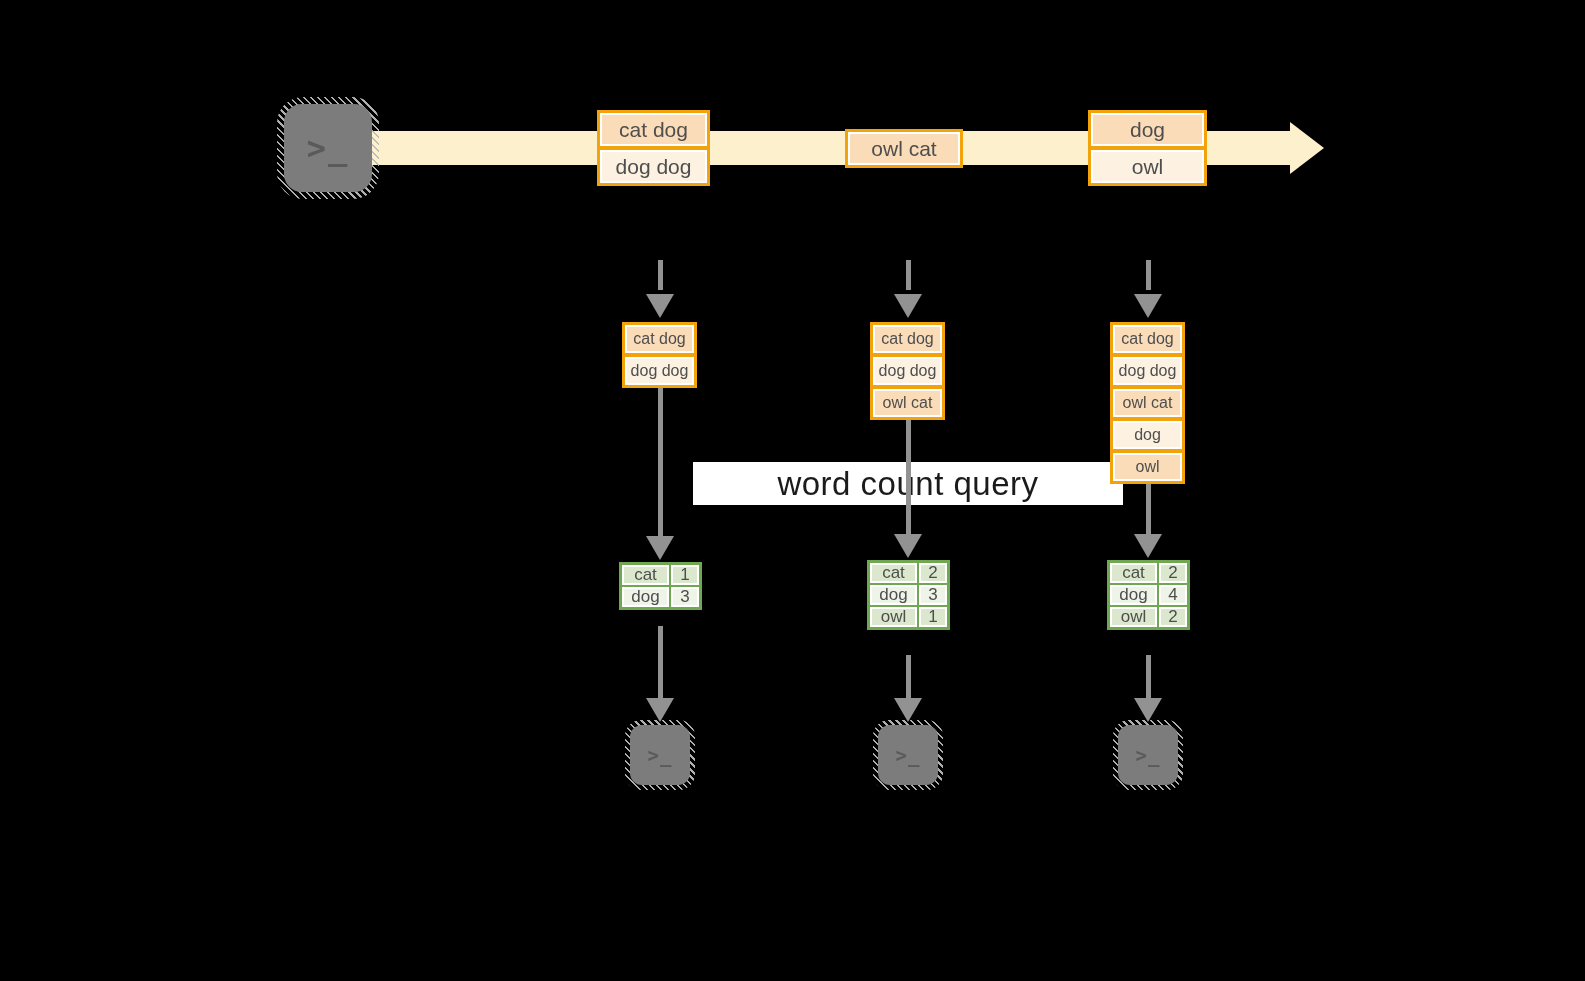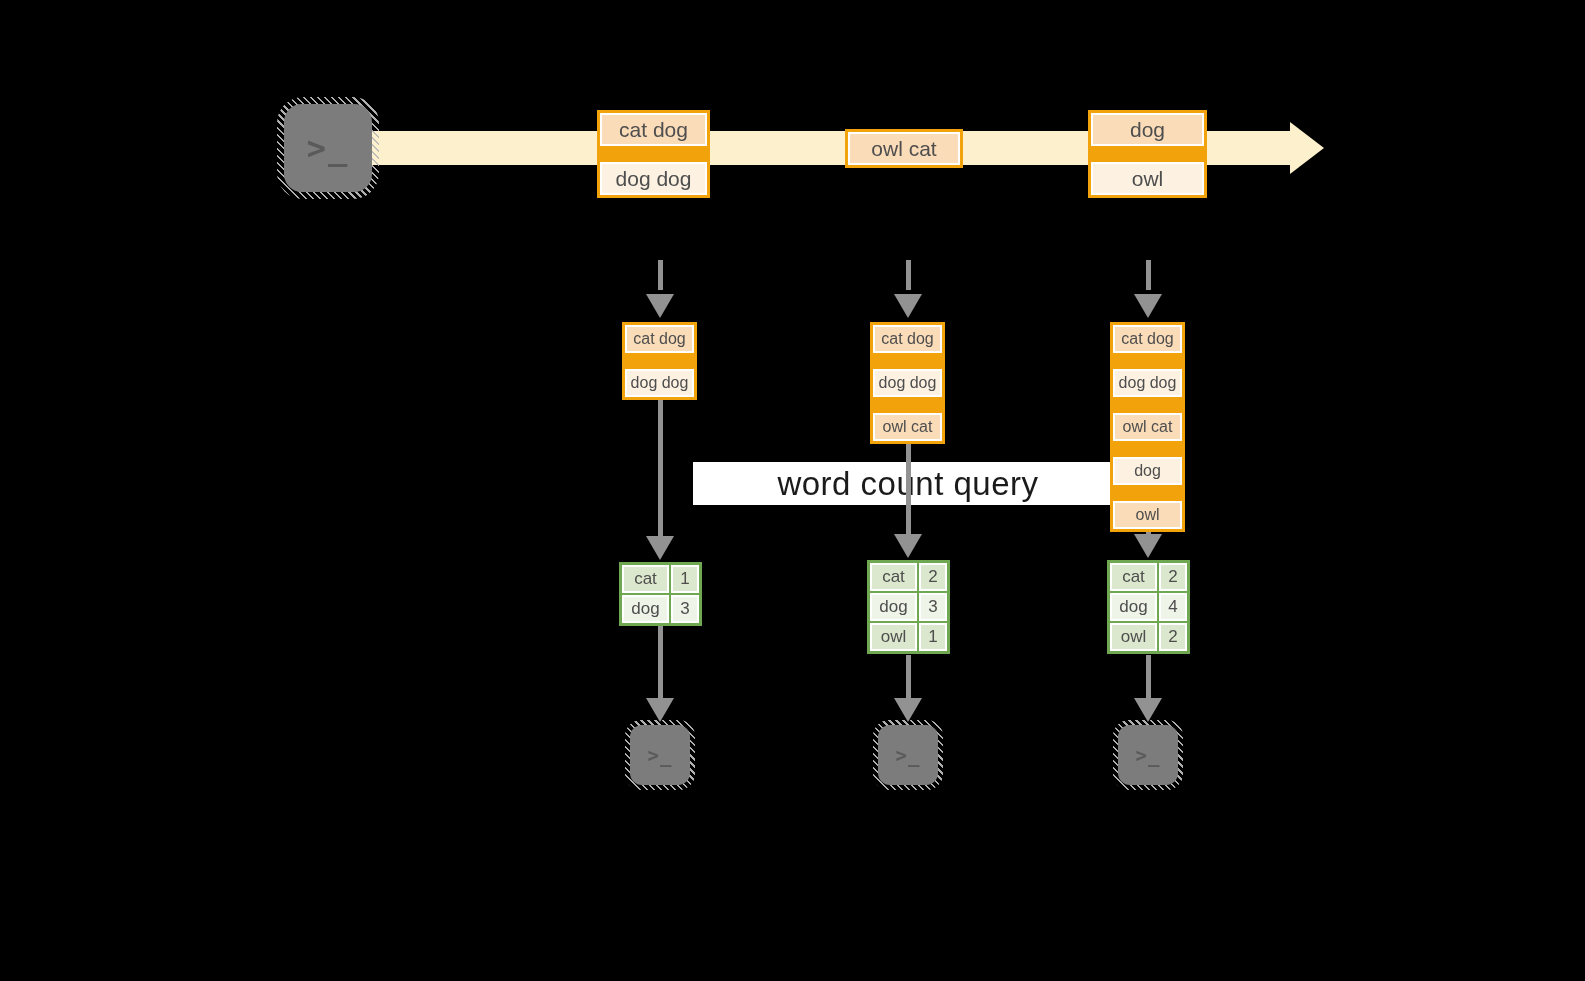--- a/index.html
+++ b/index.html
@@ -35,41 +35,41 @@
   .term.big{left:277px;top:97px;width:102px;height:102px;}
   .term.big .prompt{font-size:32px;}
   .term.small{width:70px;height:70px;border-radius:16px;}
   .term.small .term-body{inset:5px;border-radius:12px;}
   .term.small .prompt{font-size:19px;letter-spacing:1px;}
 
   
   .obox{position:absolute;border:3px solid var(--orange);z-index:3;background:var(--orange);}
   .ocell{display:flex;align-items:center;justify-content:center;
          box-shadow:inset 0 0 0 2px #FFFFFF;}
-  .ocell + .ocell{margin-top:16px;}
+  .ocell + .ocell{margin-top:4px;}
   .ocell.dark{background:var(--peach-dark);}
   .ocell.light{background:var(--peach-light);}
   .stream-box .ocell{height:33px;font-size:21px;}
   .state-box .ocell{height:28px;font-size:16px;}
 
   
   .vline{position:absolute;width:5px;background:var(--gray);z-index:2;}
   .head-down{position:absolute;width:0;height:0;z-index:2;
              border-left:14px solid transparent;border-right:14px solid transparent;
              border-top:24px solid var(--gray);}
 
   
   .query-band{position:absolute;left:693px;top:462px;width:430px;height:43px;background:#FFFFFF;
               display:flex;align-items:center;justify-content:center;z-index:1;}
   .query-band span{font-size:33px;color:#1B1B1B;letter-spacing:.5px;}
 
   
   .gtable{position:absolute;border:3px solid var(--green);background:var(--green);
           display:grid;grid-template-columns:47px 28px;gap:2px;z-index:3;}
-  .gcell{height:28px;display:flex;align-items:center;justify-content:center;
+  .gcell{height:20px;display:flex;align-items:center;justify-content:center;
          box-shadow:inset 0 0 0 2px #FFFFFF;font-size:17px;}
   .gcell.dark{background:var(--green-dark);}
   .gcell.light{background:var(--green-light);}
 </style>
 </head>
 <body>
 
 <div class="stage">
 
   <div class="band"></div>

